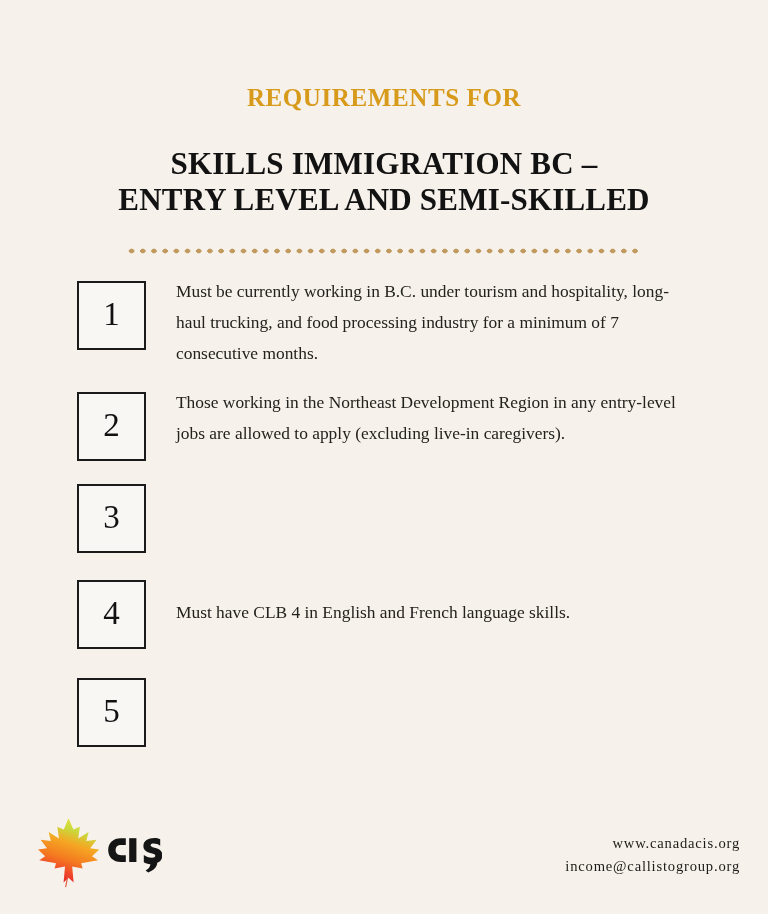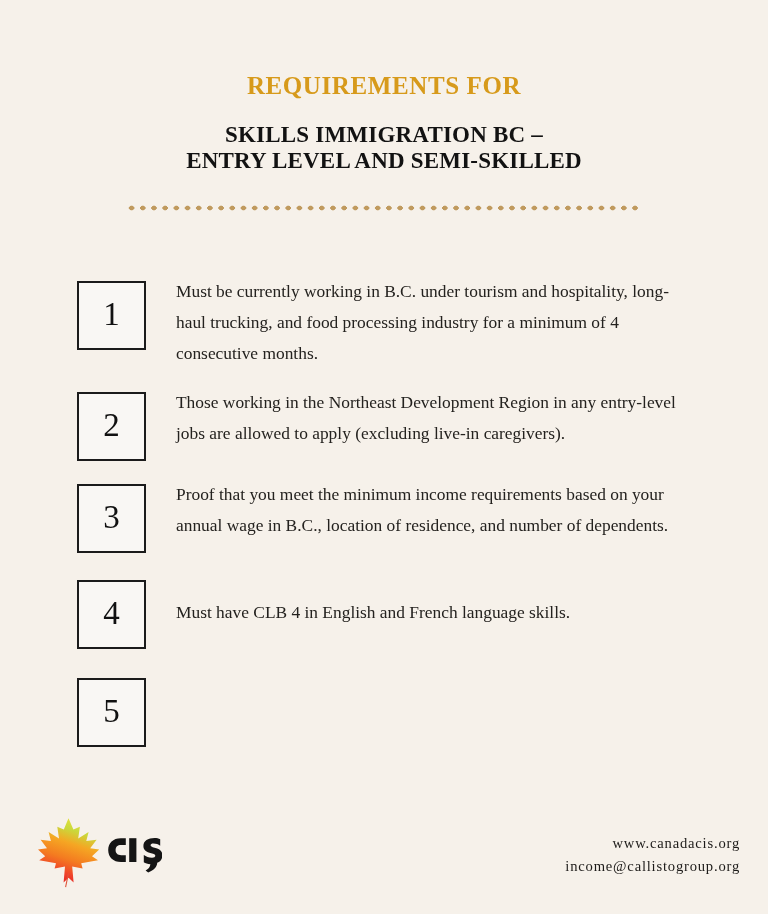--- a/index.html
+++ b/index.html
@@ -26,28 +26,28 @@
   .header {
     padding-top: 72px;
     text-align: center;
   }
   .eyebrow {
     color: #d79a1b;
     font-size: 25px;
     font-weight: 700;
     letter-spacing: 0.6px;
     line-height: 1.1;
-    margin: 0;
+    margin: 12px;
     font-family: "Liberation Serif", "DejaVu Serif", serif;
   }
   .title {
     margin: 0;
     padding-top: 22px;
     color: #121212;
-    font-size: 23px;
+    font-size: 31px;
     font-weight: 700;
     line-height: 1.17;
     letter-spacing: 0.2px;
     font-family: "Liberation Serif", "DejaVu Serif", serif;
   }
   .title-line {
     display: block;
     white-space: nowrap;
   }
 
@@ -165,33 +165,32 @@
 
   <div class="divider-wrap">
     <div class="dotted-divider"></div>
   </div>
 
   <ul class="req-list">
     <li class="req-item" data-row="1">
       <div class="num-box">
         <span class="num">1</span>
       </div>
-      <div class="req-text">Must be currently working in B.C. under tourism and hospitality, long-haul trucking, and food processing industry for a minimum of 4 consecutive months.</div>
+      <div class="req-text">Must be currently working in B.C. under tourism and hospitality, long-haul trucking, and food processing industry for a minimum of 7 consecutive months.</div>
     </li>
     <li class="req-item" data-row="2">
       <div class="num-box">
         <span class="num">2</span>
       </div>
       <div class="req-text">Those working in the Northeast Development Region in any entry-level jobs are allowed to apply (excluding live-in caregivers).</div>
     </li>
     <li class="req-item" data-row="3">
       <div class="num-box">
         <span class="num">3</span>
       </div>
-      <div class="req-text">Proof that you meet the minimum income requirements based on your annual wage in B.C., location of residence, and number of dependents.</div>
     </li>
     <li class="req-item compact" data-row="4">
       <div class="num-box">
         <span class="num">4</span>
       </div>
       <div class="req-text">Must have CLB 4 in English and French language skills.</div>
     </li>
     <li class="req-item compact" data-row="5">
       <div class="num-box">
         <span class="num">5</span>

